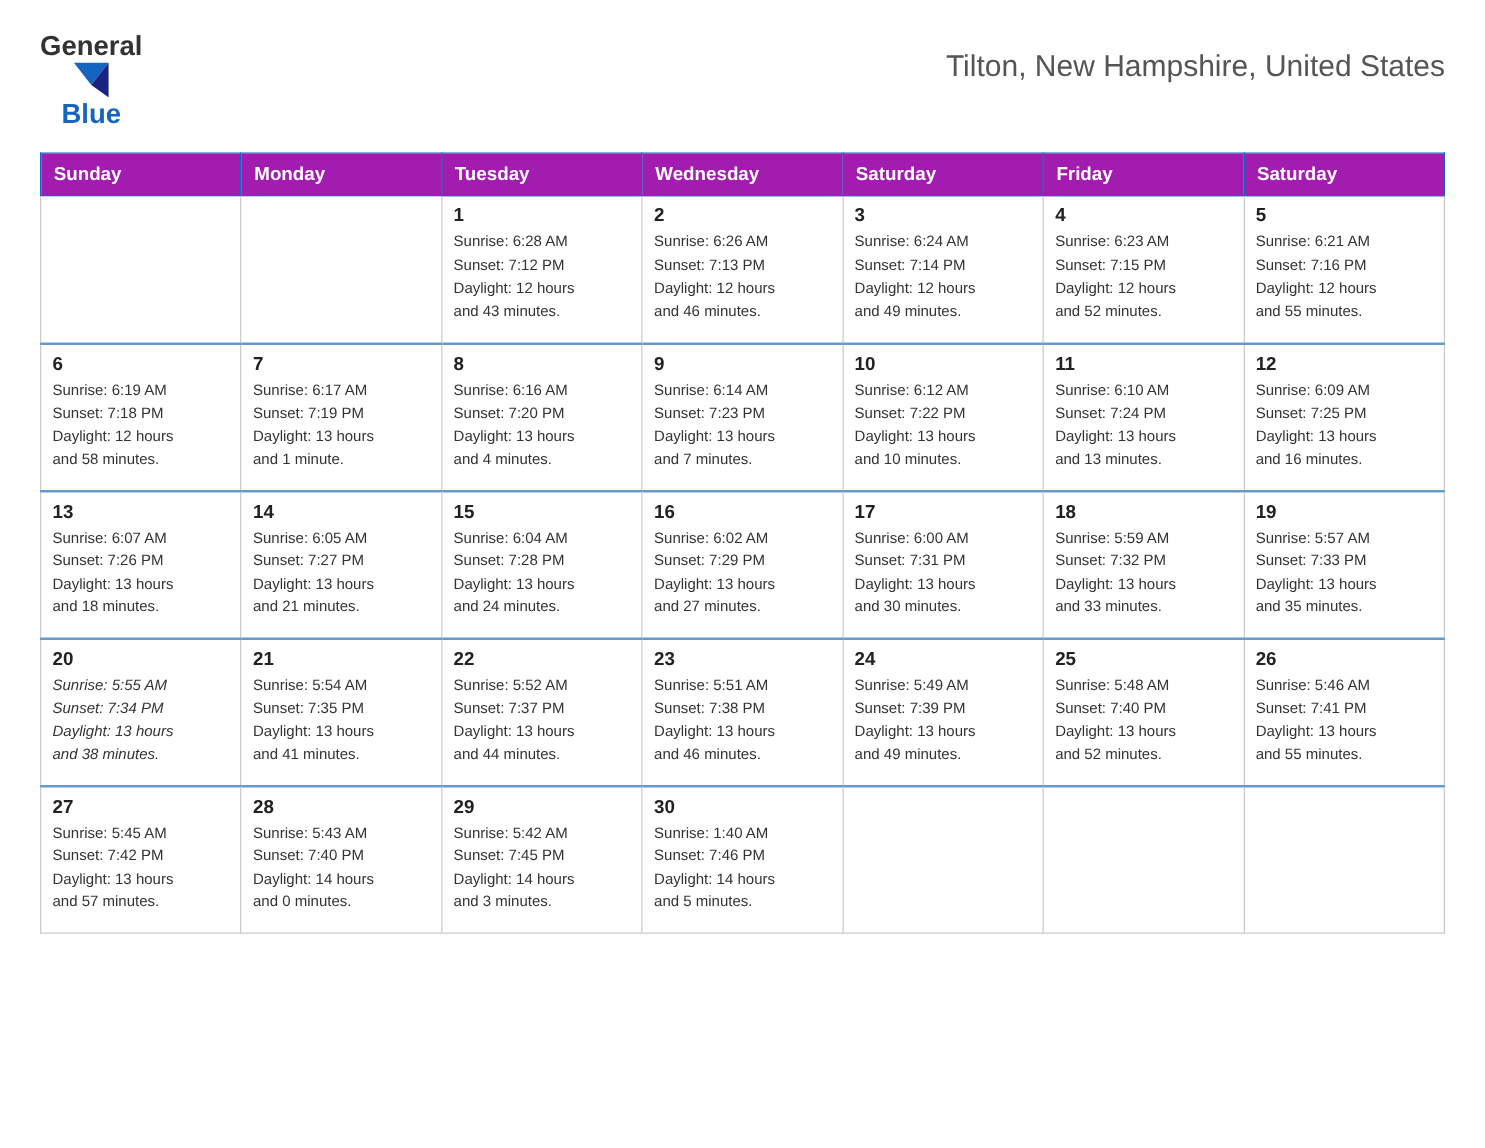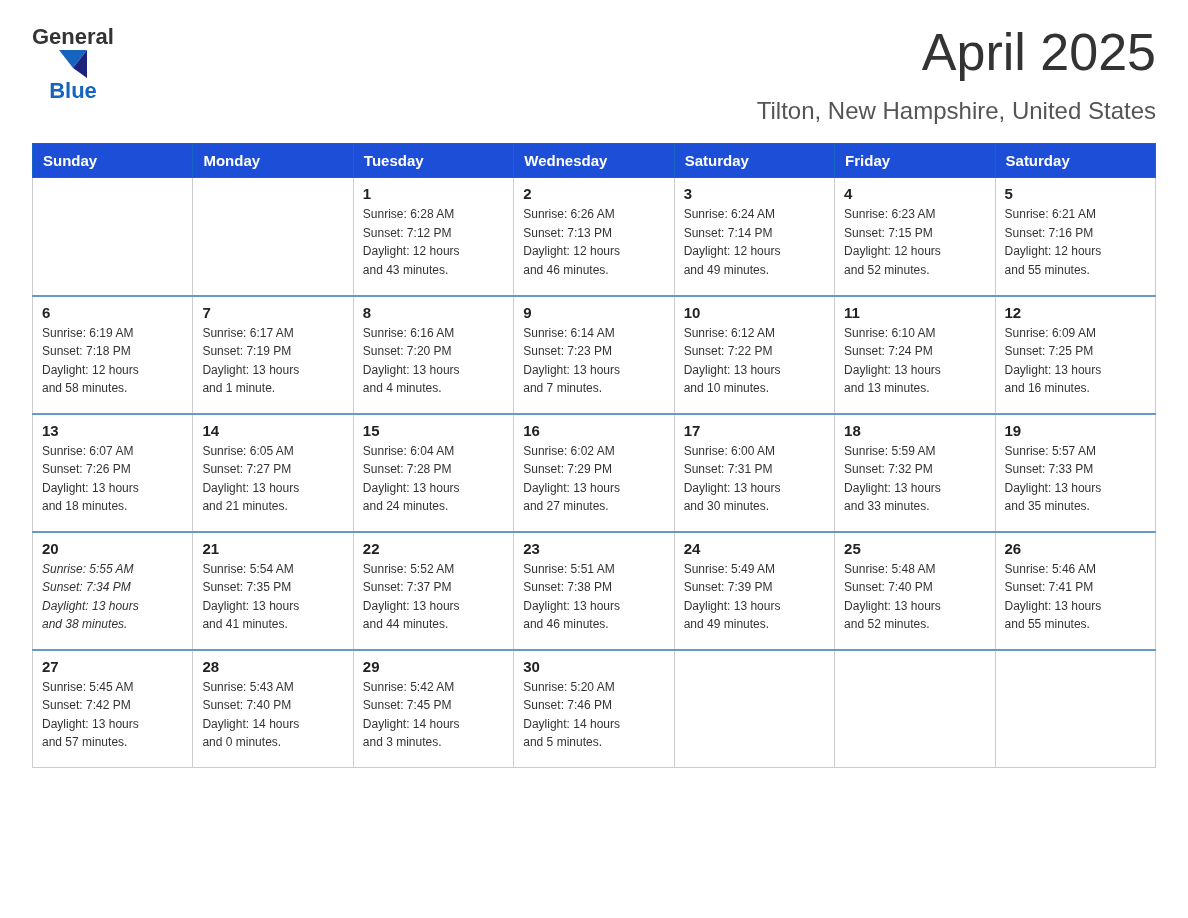--- a/index.html
+++ b/index.html
@@ -51,21 +51,21 @@
       font-size: 24px;
       color: #555;
       margin-top: 16px;
     }
     .calendar {
       width: 100%;
       border-collapse: collapse;
       table-layout: fixed;
     }
     .calendar thead tr th {
-      background: #1d4ed8;
+      background: #a21caf;
       color: #fff;
       font-size: 15px;
       font-weight: bold;
       padding: 8px 10px;
       text-align: left;
       border: 1px solid #1565c0;
     }
     .calendar tbody tr td {
       vertical-align: top;
       border: 1px solid #ccc;
@@ -100,21 +100,20 @@
 <div class="header">
   <div class="logo">
     <span class="logo-text-general">General</span>
     <svg class="logo-icon" viewBox="0 0 28 28" xmlns="http://www.w3.org/2000/svg">
       <polygon points="0,0 28,0 14,18" fill="#1565c0"></polygon>
       <polygon points="14,18 28,0 28,28" fill="#1a237e"></polygon>
     </svg>
     <span class="logo-text-blue">Blue</span>
   </div>
   <div class="title-block">
-    <div class="month-title">April 2025</div>
     <div class="location-subtitle">Tilton, New Hampshire, United States</div>
   </div>
 </div>
 
 <table class="calendar">
   <thead>
     <tr>
 
     <th>Sunday</th>
         <th>Monday</th>
@@ -247,21 +246,21 @@
 Daylight: 13 hours
 and 57 minutes.</span></td>
         <td><span class="day-number">28</span><span class="day-info" style="white-space: pre-line;">Sunrise: 5:43 AM
 Sunset: 7:40 PM
 Daylight: 14 hours
 and 0 minutes.</span></td>
         <td><span class="day-number">29</span><span class="day-info" style="white-space: pre-line;">Sunrise: 5:42 AM
 Sunset: 7:45 PM
 Daylight: 14 hours
 and 3 minutes.</span></td>
-        <td><span class="day-number">30</span><span class="day-info" style="white-space: pre-line;">Sunrise: 5:20 AM
+        <td><span class="day-number">30</span><span class="day-info" style="white-space: pre-line;">Sunrise: 1:40 AM
 Sunset: 7:46 PM
 Daylight: 14 hours
 and 5 minutes.</span></td>
         <td class="empty"></td>
         <td class="empty"></td>
         <td class="empty"></td>
       </tr>
     </tbody>
 </table>
 

